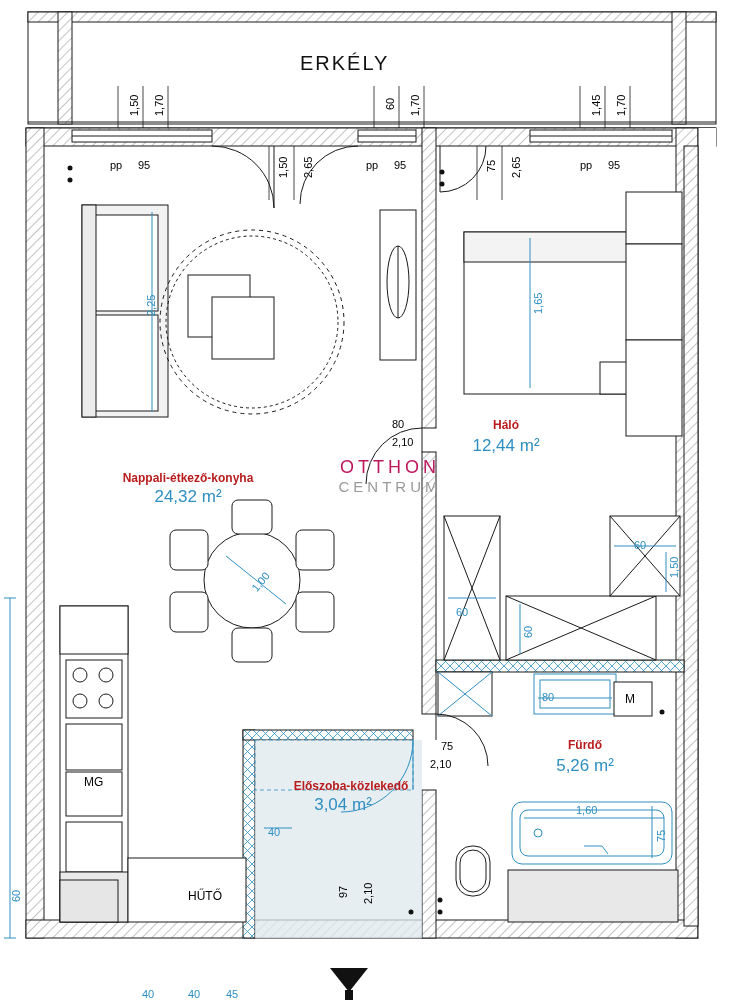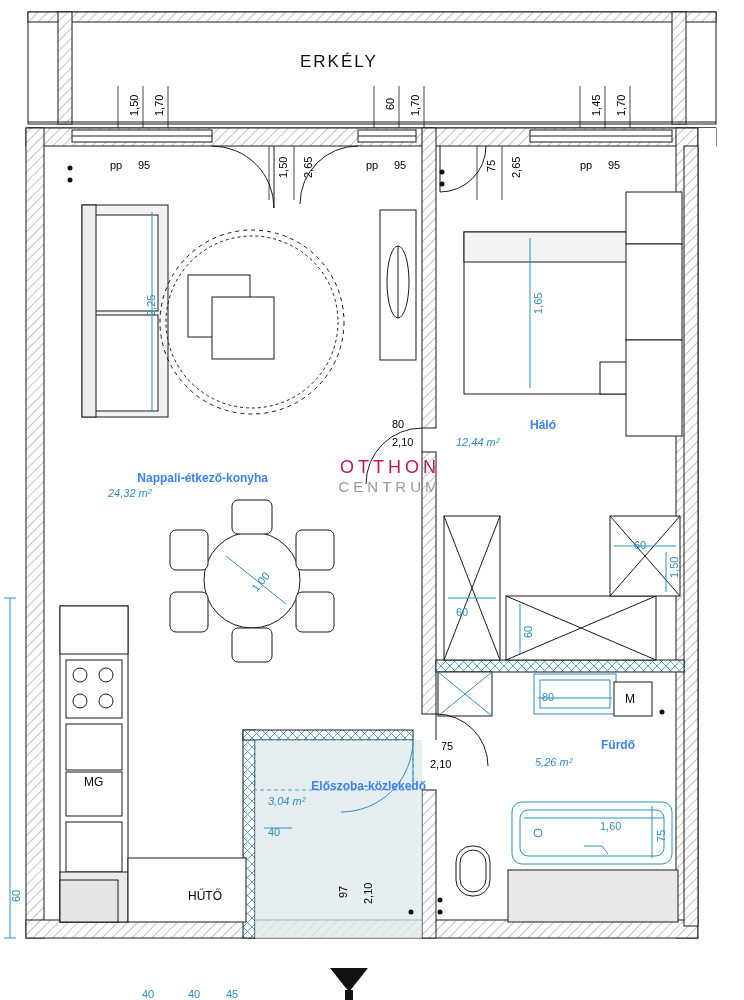--- a/index.html
+++ b/index.html
@@ -1,20 +1,20 @@
 <!DOCTYPE html>
 <html><head>
 <meta charset="utf-8">
 <style>
   html,body{margin:0;padding:0;background:#ffffff;}
   body{width:744px;height:1000px;position:relative;font-family:"Liberation Sans",sans-serif;overflow:hidden;}
   #plan{position:absolute;left:0;top:0;width:744px;height:1000px;}
   .lbl{position:absolute;color:#2f8fc0;font-size:11px;white-space:nowrap;}
-  .lbl.room{color:#3b82f6;font-weight:bold;font-size:12px;text-align:right;}
-  .lbl.area{color:#2f8fc0;font-size:11px;text-align:left;font-style:italic;}
+  .lbl.room{color:#b91c1c;font-weight:bold;font-size:12px;text-align:center;}
+  .lbl.area{color:#2f8fc0;font-size:17px;text-align:center;}
   .lbl.dim{color:#000;font-size:11px;}
   .lbl.dimb{color:#2f8fc0;font-size:11px;}
   .lbl.blk{color:#000;font-size:12px;}
   .vert{transform-origin:0 0;}
   .logo{position:absolute;left:330px;top:455px;width:120px;text-align:center;color:#8c8c8c;}
   .logo .mark{font-size:56px;font-weight:bold;letter-spacing:-4px;line-height:54px;color:#9a9a9a;}
   .logo .t1{font-size:18px;letter-spacing:4px;color:#be185d;margin-top:2px;}
   .logo .t2{font-size:15px;letter-spacing:4px;color:#9a9a9a;}
 </style>
 </head>
@@ -225,21 +225,21 @@
       <circle cx="70" cy="180" r="2.5"></circle>
     <circle cx="442" cy="172" r="2.5"></circle>
       <circle cx="442" cy="184" r="2.5"></circle>
     <circle cx="411" cy="912" r="2.5"></circle>
     <circle cx="440" cy="900" r="2.5"></circle>
       <circle cx="440" cy="912" r="2.5"></circle>
     <circle cx="662" cy="712" r="2.5"></circle>
   </g>
 </svg>
 
-<div class="lbl" style="left:300px;top:52px;font-size:17px;letter-spacing:2px;color:#111;">ERKÉLY</div>
+<div class="lbl" style="left:300px;top:52px;font-size:20px;letter-spacing:2px;color:#111;">ERKÉLY</div>
 
 <div class="lbl dim vert" style="left:128px;top:116px;transform:rotate(-90deg);">1,50</div>
 <div class="lbl dim vert" style="left:153px;top:116px;transform:rotate(-90deg);">1,70</div>
 <div class="lbl dim vert" style="left:384px;top:110px;transform:rotate(-90deg);">60</div>
 <div class="lbl dim vert" style="left:409px;top:116px;transform:rotate(-90deg);">1,70</div>
 <div class="lbl dim vert" style="left:590px;top:116px;transform:rotate(-90deg);">1,45</div>
 <div class="lbl dim vert" style="left:615px;top:116px;transform:rotate(-90deg);">1,70</div>
 
 <div class="lbl dim" style="left:110px;top:159px;">pp</div>
 <div class="lbl dim" style="left:138px;top:159px;">95</div>
@@ -260,21 +260,21 @@
 <div class="lbl dim vert" style="left:362px;top:904px;transform:rotate(-90deg);">2,10</div>
 
 <div class="lbl dimb vert" style="left:145px;top:316px;transform:rotate(-90deg);">2,25</div>
 <div class="lbl dimb vert" style="left:532px;top:314px;transform:rotate(-90deg);">1,65</div>
 <div class="lbl dimb vert" style="left:249px;top:586px;transform:rotate(-50deg);">1,00</div>
 <div class="lbl dimb" style="left:634px;top:539px;">60</div>
 <div class="lbl dimb vert" style="left:668px;top:578px;transform:rotate(-90deg);">1,50</div>
 <div class="lbl dimb" style="left:456px;top:606px;">60</div>
 <div class="lbl dimb vert" style="left:522px;top:638px;transform:rotate(-90deg);">60</div>
 <div class="lbl dimb" style="left:542px;top:691px;">80</div>
-<div class="lbl dimb" style="left:600px;top:804px;margin-top:16px;">1,60</div>
+<div class="lbl dimb" style="left:576px;top:804px;">1,60</div>
 <div class="lbl dimb vert" style="left:655px;top:842px;transform:rotate(-90deg);">75</div>
 <div class="lbl dimb" style="left:268px;top:826px;">40</div>
 <div class="lbl dimb vert" style="left:10px;top:902px;transform:rotate(-90deg);">60</div>
 
 <div class="lbl room" style="left:108px;top:471px;width:160px;">Nappali-étkező-konyha</div>
 <div class="lbl area" style="left:108px;top:487px;width:160px;">24,32 m²</div>
 
 <div class="lbl room" style="left:456px;top:418px;width:100px;">Háló</div>
 <div class="lbl area" style="left:456px;top:436px;width:100px;">12,44 m²</div>
 

